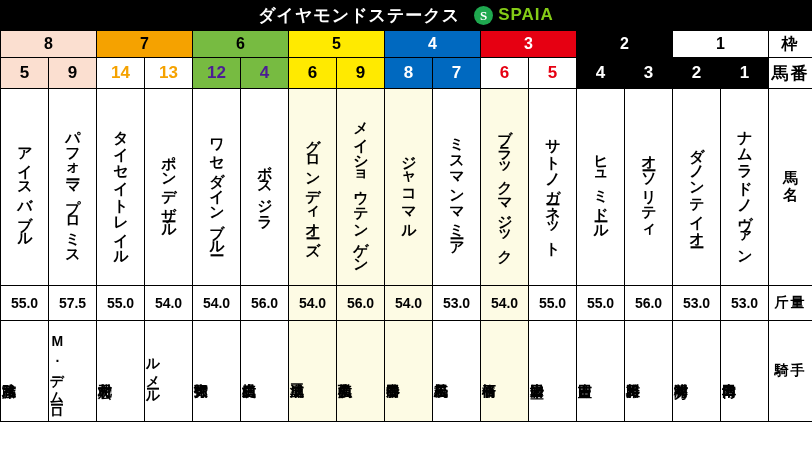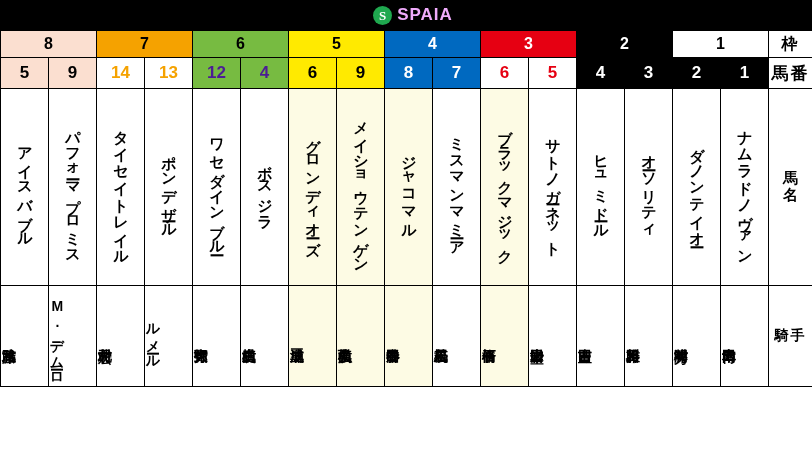--- a/index.html
+++ b/index.html
@@ -5,21 +5,21 @@
   html,body{margin:0;padding:0;background:#fff;}
   body{width:812px;height:456px;font-family:"Liberation Sans","DejaVu Sans",sans-serif;overflow:hidden;}
   #wrap{position:relative;width:812px;height:456px;box-sizing:border-box;}
 
   
   #header{height:30px;background:#000;color:#fff;display:flex;align-items:center;justify-content:center;position:relative;}
   #header .title{font-size:17px;font-weight:bold;letter-spacing:1px;}
   #logo{display:flex;align-items:center;margin-left:14px;}
   #logo .mark{width:19px;height:19px;border-radius:50%;background:#1fa84f;display:inline-block;position:relative;margin-right:5px;}
   #logo .mark:after{content:"S";position:absolute;left:0;top:0;width:19px;height:19px;line-height:19px;text-align:center;font-size:13px;font-weight:bold;color:#fff;font-family:"Liberation Serif",serif;}
-  #logo .word{font-size:17px;font-weight:bold;letter-spacing:1px;color:#f0abfc;}
+  #logo .word{font-size:17px;font-weight:bold;letter-spacing:1px;color:#84cc16;}
 
   
   table{border-collapse:collapse;width:812px;table-layout:fixed;}
   td{border:1px solid #000;text-align:center;vertical-align:middle;background:#fff;font-size:13px;padding:0;}
   .lbl{width:40px;background:#fff;font-weight:bold;font-size:13px;letter-spacing:2px;}
 
   
   .waku td{height:26px;font-size:16px;font-weight:bold;}
   
   .uma td{height:30px;font-size:17px;font-weight:bold;}
@@ -52,20 +52,21 @@
   #watermark .w1{position:absolute;left:22px;top:10px;width:110px;height:150px;border-radius:55px/75px;background:#f2f2ef;}
   #watermark .w2{position:absolute;left:6px;top:60px;width:140px;height:110px;border-radius:50%;background:#f4f4f0;}
   table{position:relative;z-index:1;}
 </style>
 </head>
 <body>
 
 <div id="wrap">
 
   <div id="header">
+    <span class="title">ダイヤモンドステークス</span>
     <span id="logo">
       <span class="mark"></span>
       <span class="word">SPAIA</span>
     </span>
   </div>
 
   <div id="watermark">
     <div class="w1"></div>
       <div class="w2"></div>
   </div>
@@ -169,20 +170,39 @@
           </td>
       <td>
             <div class="vert">ダノンテイオー</div>
           </td>
       <td>
             <div class="vert">ナムラドノヴァン</div>
           </td>
       <td class="lbl lbl2">馬　名</td>
     </tr>
 
+    <tr class="kin">
+      <td>55.0</td>
+      <td>57.5</td>
+      <td>55.0</td>
+      <td>54.0</td>
+      <td>54.0</td>
+      <td>56.0</td>
+      <td class="bg-lyellow">54.0</td>
+      <td class="bg-lyellow">56.0</td>
+      <td class="bg-lyellow">54.0</td>
+      <td>53.0</td>
+      <td class="bg-lyellow">54.0</td>
+      <td>55.0</td>
+      <td>55.0</td>
+      <td>56.0</td>
+      <td>53.0</td>
+      <td>53.0</td>
+      <td class="lbl">斤量</td>
+    </tr>
 
     <tr class="joc">
       <td>
             <div class="vert2">武藤雅</div>
           </td>
       <td>
             <div class="vert2">M.デムーロ</div>
           </td>
       <td>
             <div class="vert2">北村宏司</div>

